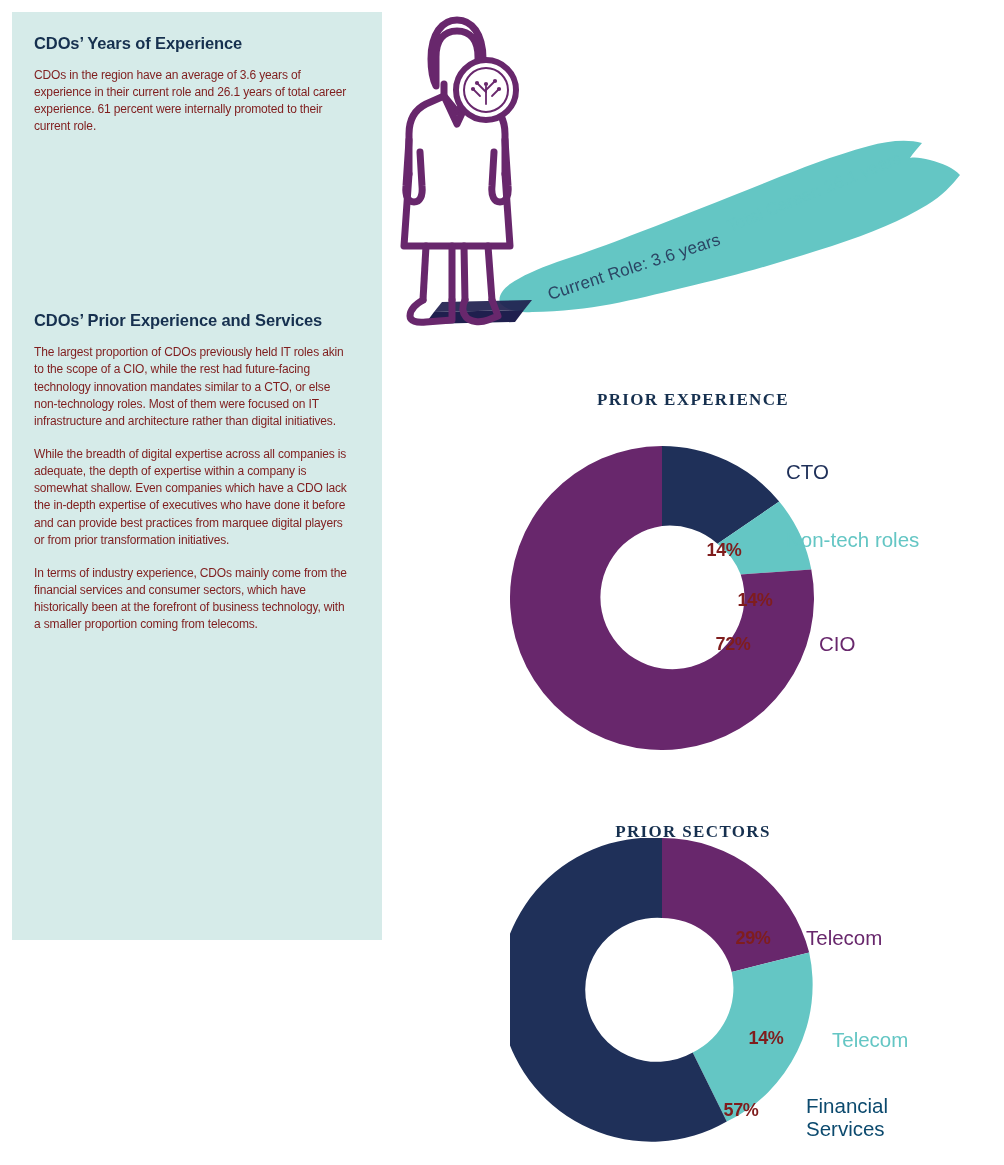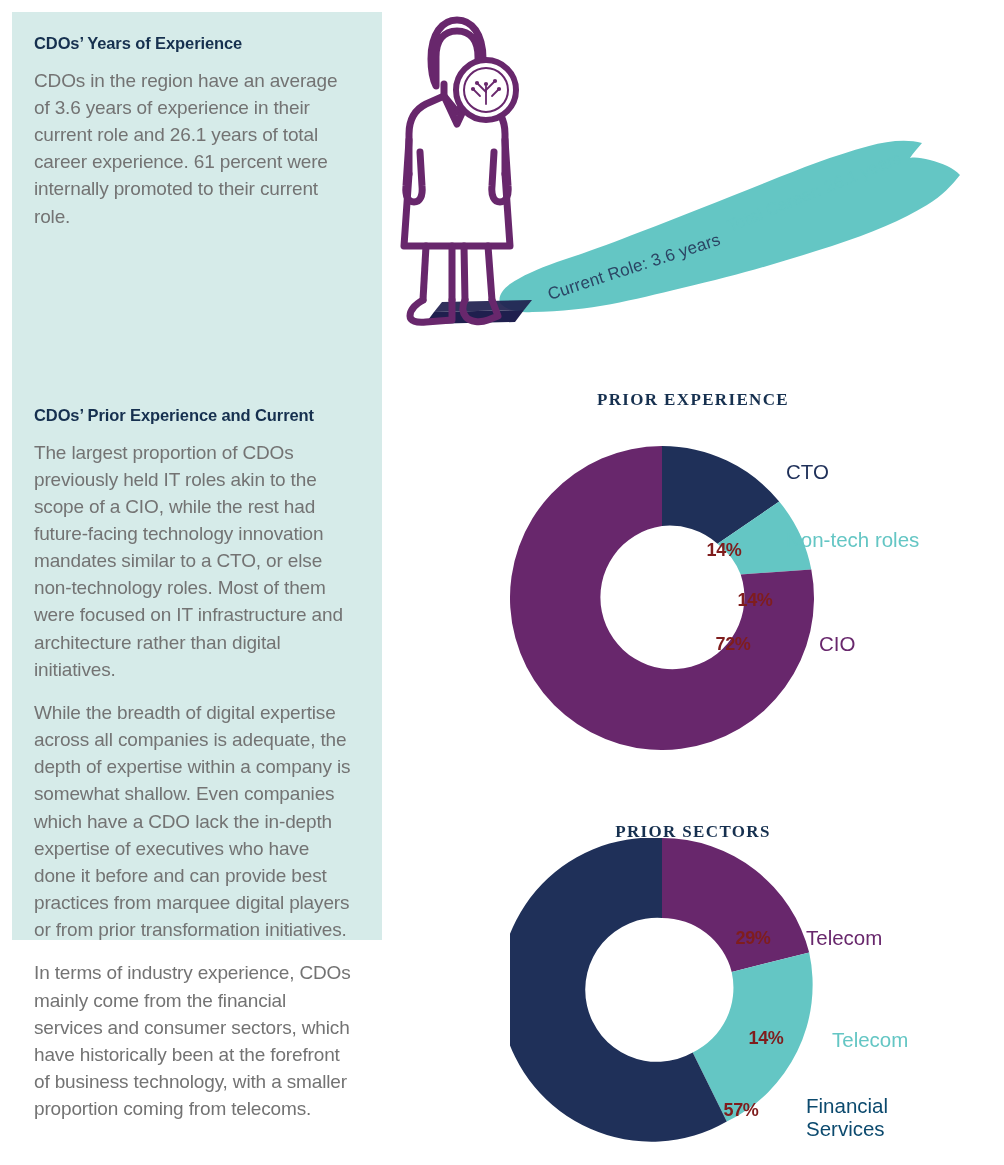--- a/index.html
+++ b/index.html
@@ -20,22 +20,22 @@
   .panel-inner{padding:22px 30px 0 22px;}
   .sec-head{
     color:#16304f;
     font-weight:bold;
     font-size:16.5px;
     letter-spacing:-0.1px;
     margin:0 0 13px 0;
     line-height:1.2;
   }
   .sec-body p{
-    color:#737373;
-    font-size:19px;
+    color:#7f1d1d;
+    font-size:12px;
     line-height:1.43;
     margin:0 0 16px 0;
     letter-spacing:-0.15px;
   }
   .sec-body p:last-child{margin-bottom:0;}
   #block-two{margin-top:176px;}
 
   
   #right-col{
     position:absolute;left:382px;top:0;
@@ -85,21 +85,21 @@
   <div class="panel-inner">
 
     <div id="block-one">
       <h2 class="sec-head">CDOs’ Years of Experience</h2>
       <div class="sec-body">
         <p>CDOs in the region have an average of 3.6 years of experience in their current role and 26.1 years of total career experience. 61 percent were internally promoted to their current role.</p>
       </div>
     </div>
 
     <div id="block-two">
-      <h2 class="sec-head">CDOs’ Prior Experience and Current</h2>
+      <h2 class="sec-head">CDOs’ Prior Experience and Services</h2>
       <div class="sec-body">
         <p>The largest proportion of CDOs previously held IT roles akin to the scope of a CIO, while the rest had future-facing technology innovation mandates similar to a CTO, or else non-technology roles. Most of them were focused on IT infrastructure and architecture rather than digital initiatives.</p>
         <p>While the breadth of digital expertise across all companies is adequate, the depth of expertise within a company is somewhat shallow. Even companies which have a CDO lack the in-depth expertise of executives who have done it before and can provide best practices from marquee digital players or from prior transformation initiatives.</p>
         <p>In terms of industry experience, CDOs mainly come from the financial services and consumer sectors, which have historically been at the forefront of business technology, with a smaller proportion coming from telecoms.</p>
       </div>
     </div>
 
   </div>
 </div>
 

